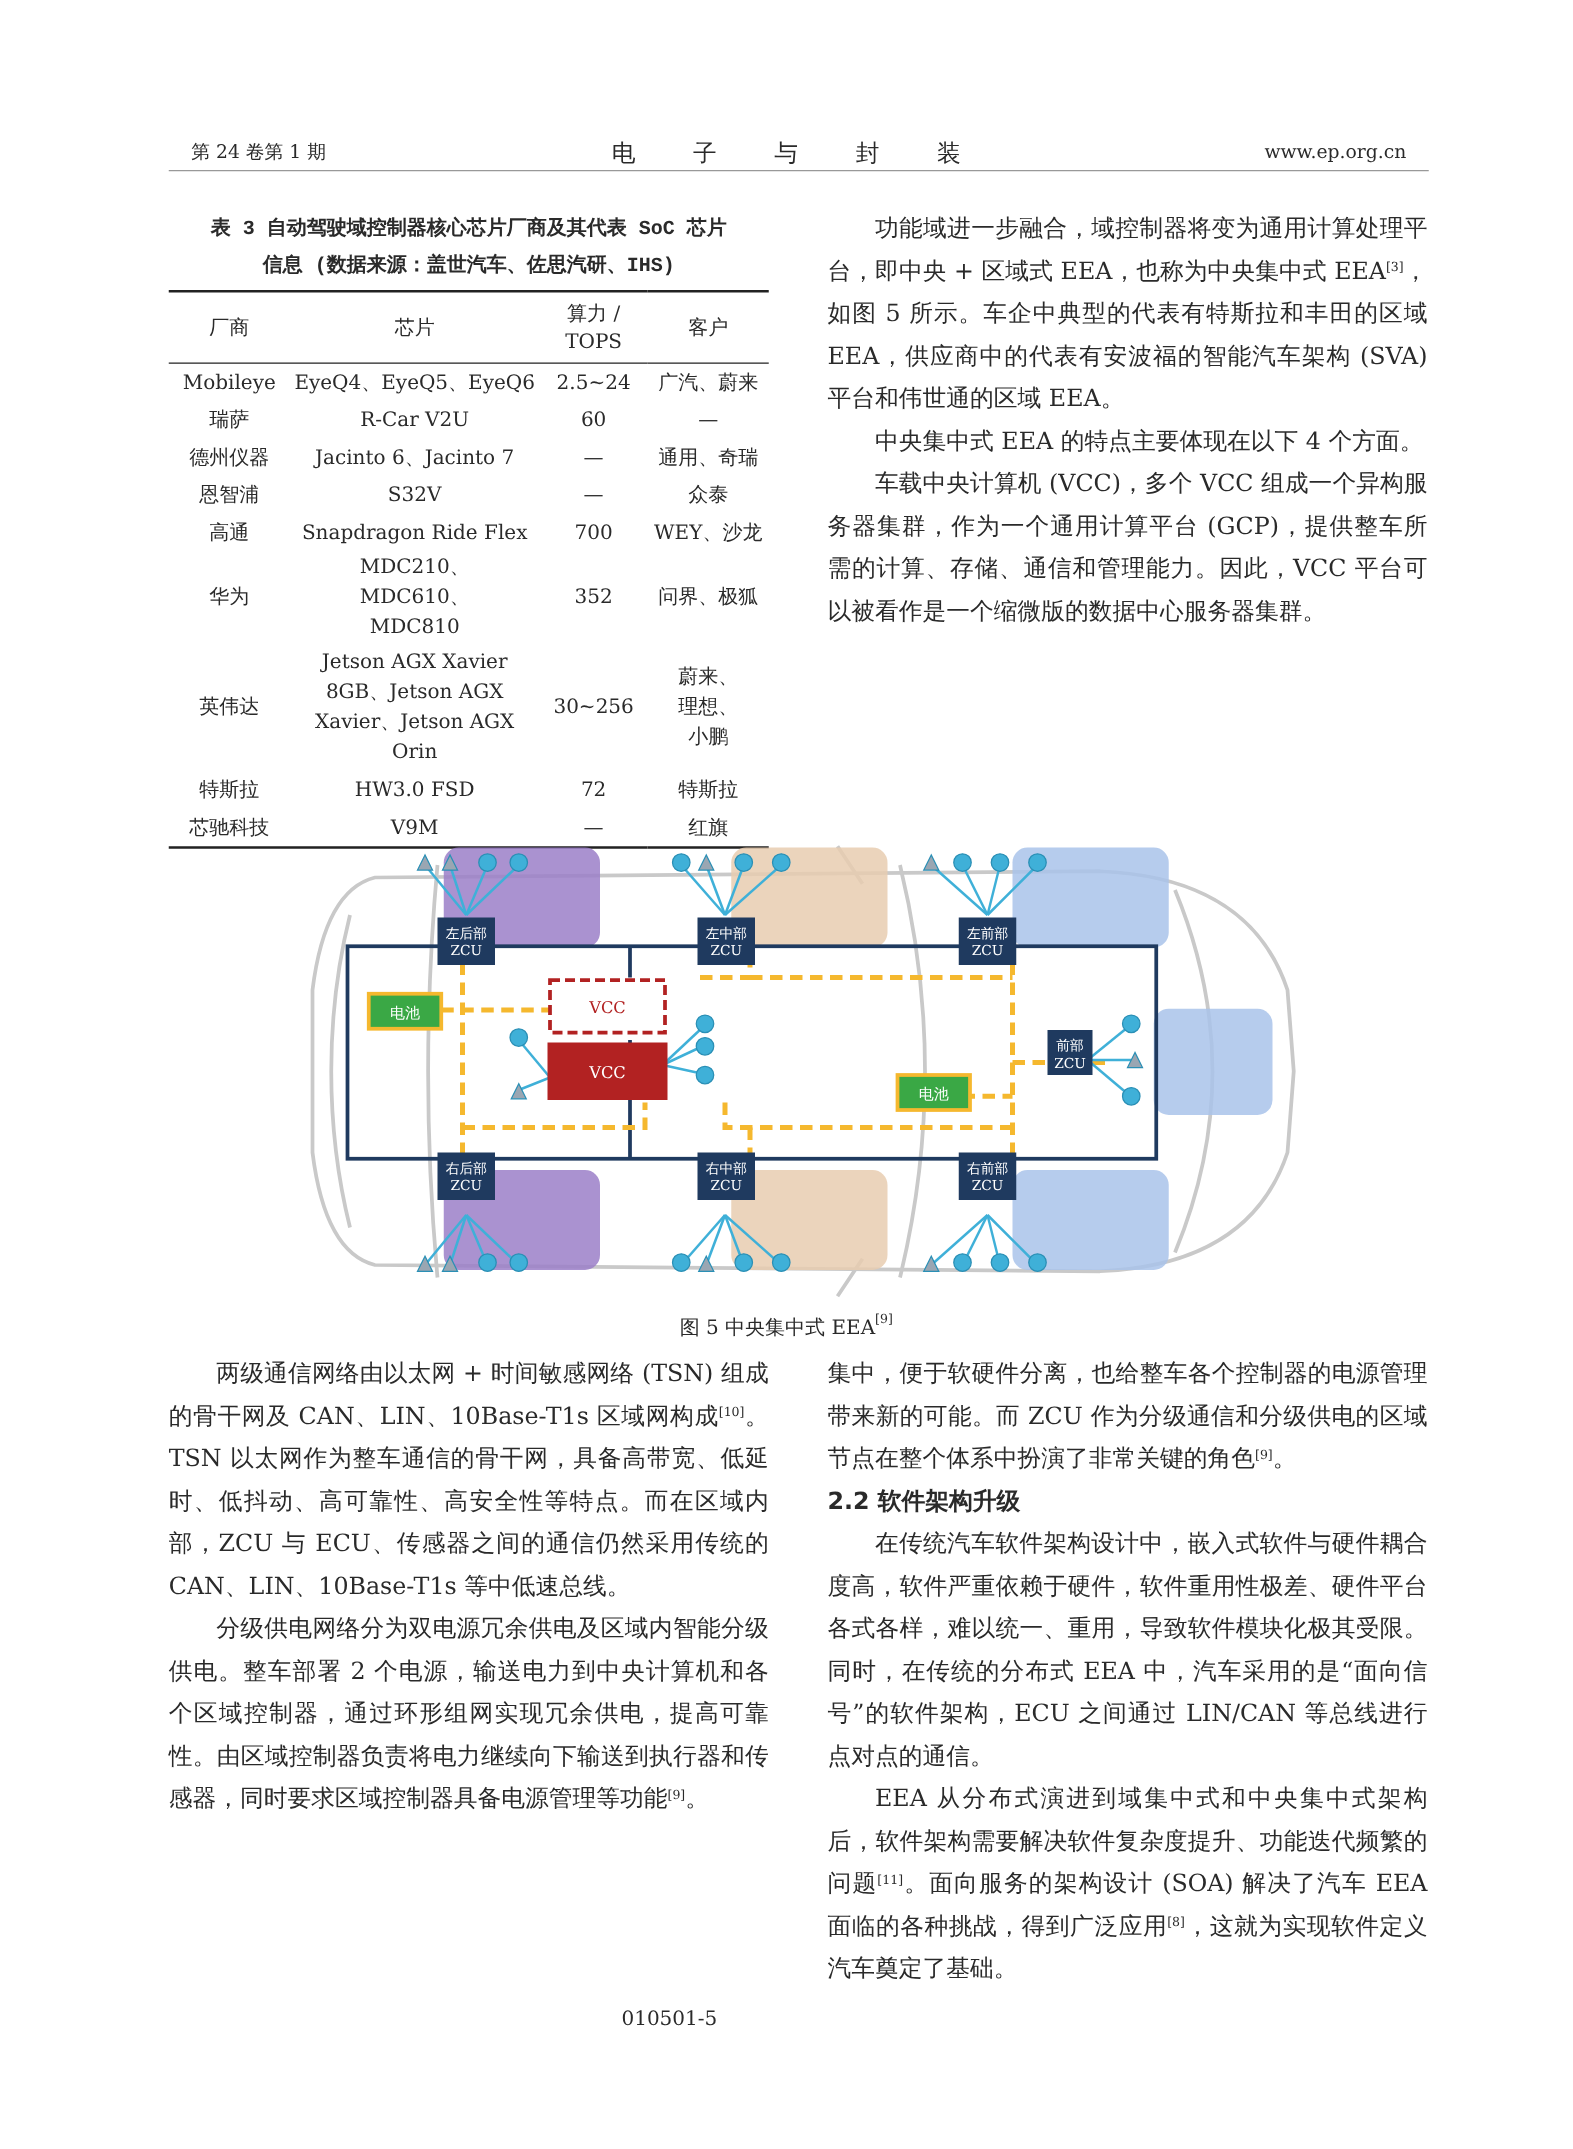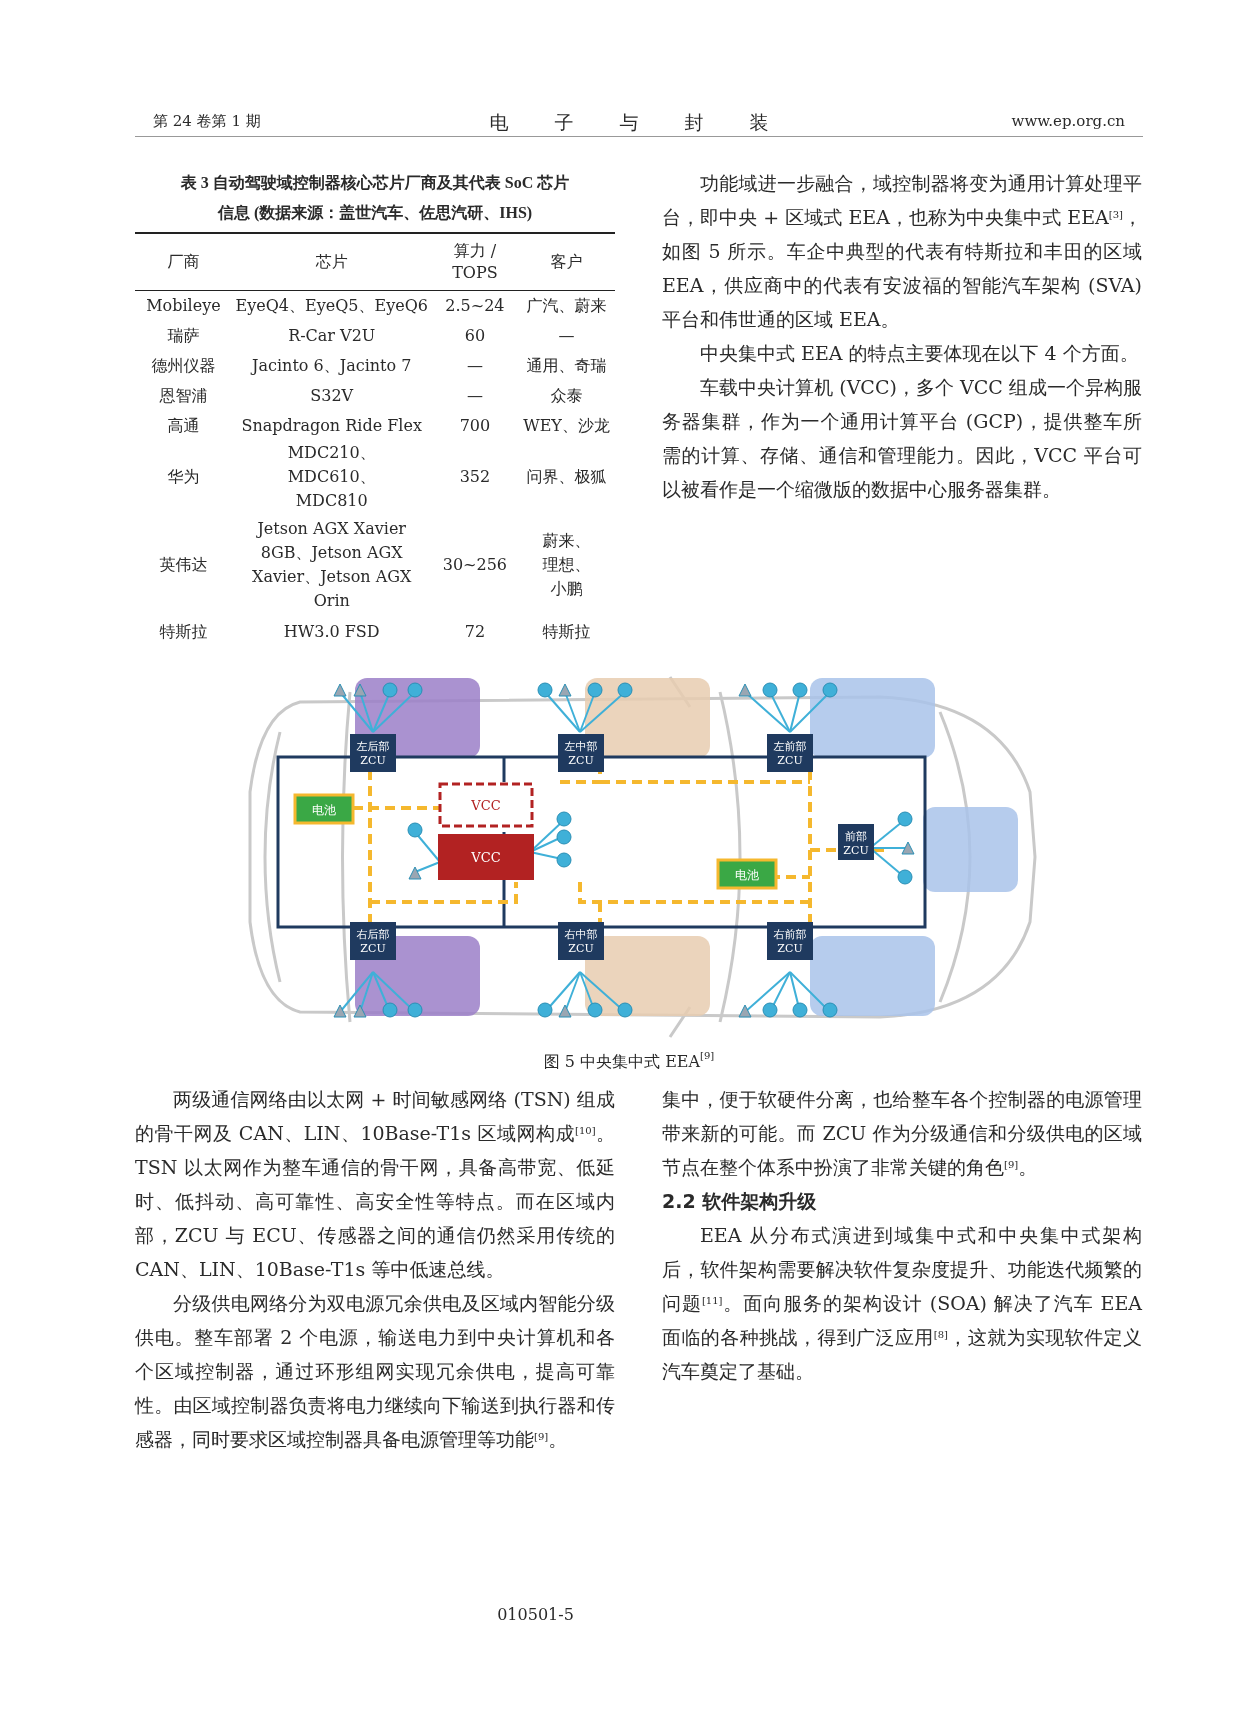--- a/index.html
+++ b/index.html
@@ -4,21 +4,21 @@
 <style>
   html, body { margin:0; padding:0; background:#ffffff; }
   body { width:1258px; height:1719px; position:relative; overflow:hidden;
          font-family: "DejaVu Serif", "Liberation Serif", serif; color:#2a2a2a; }
   .abs { position:absolute; }
   .header { left:135px; top:112px; width:1008px; height:24px; border-bottom:1px solid #999; font-size:15px; }
   .header .l { position:absolute; left:18px; top:0; }
   .header .c { position:absolute; left:0; right:0; text-align:center; top:-2px; font-size:19px; letter-spacing:20px; }
   .header .r { position:absolute; right:18px; top:0; }
 
-  .tcap { left:135px; top:168px; width:480px; text-align:center; font-family:Liberation Serif, serif; font-weight:bold; font-size:16px; line-height:30px; }
+  .tcap { left:135px; top:168px; width:480px; text-align:center; font-family:Liberation Mono, monospace; font-weight:bold; font-size:16px; line-height:30px; }
   table.t { position:absolute; left:135px; top:232px; width:480px; border-collapse:collapse; font-size:16px; }
   table.t th { font-weight:normal; padding:6px 2px; border-top:2px solid #222; border-bottom:1px solid #222; line-height:22px; }
   table.t td { text-align:center; padding:3px 2px; line-height:24px; vertical-align:middle; }
   table.t tr.last td { border-bottom:2px solid #222; }
 
   .col { position:absolute; font-size:19px; line-height:34px; text-align:justify; }
   .col p { margin:0; text-indent:2em; }
   .col p.noindent { text-indent:0; }
   .sec { font-family:"DejaVu Sans", sans-serif; font-weight:bold; text-indent:0 !important; }
   sup { font-size:10px; vertical-align:top; position:relative; top:-2px; }
@@ -91,20 +91,26 @@
       <td>英伟达</td>
       <td style="padding:4px 14px">Jetson AGX Xavier 8GB、Jetson AGX Xavier、Jetson AGX Orin</td>
       <td>30~256</td>
       <td style="padding:0 18px">蔚来、理想、小鹏</td>
     </tr>
     <tr>
       <td>特斯拉</td>
       <td>HW3.0 FSD</td>
       <td>72</td>
       <td>特斯拉</td>
+    </tr>
+    <tr class="last">
+      <td>芯驰科技</td>
+      <td>V9M</td>
+      <td>—</td>
+      <td>红旗</td>
     </tr>
   </tbody>
 </table>
 
 <div class="col" style="left:662px; top:166px; width:480px;">
   <p><span>功能域进一步融合，域控制器将变为通用计算处理平台，即中央 + 区域式 EEA，也称为中央集中式 EEA</span><sup>[3]</sup><span>，如图 5 所示。车企中典型的代表有特斯拉和丰田的区域 EEA，供应商中的代表有安波福的智能汽车架构 (SVA) 平台和伟世通的区域 EEA。</span></p>
   <p>中央集中式 EEA 的特点主要体现在以下 4 个方面。</p>
   <p>车载中央计算机 (VCC)，多个 VCC 组成一个异构服务器集群，作为一个通用计算平台 (GCP)，提供整车所需的计算、存储、通信和管理能力。因此，VCC 平台可以被看作是一个缩微版的数据中心服务器集群。</p>
 </div>
 
@@ -256,16 +262,17 @@
 <div class="abs figcap"><span>图 5   中央集中式 EEA</span><sup>[9]</sup></div>
 
 <div class="col" style="left:135px; top:1082px; width:480px;">
   <p><span>两级通信网络由以太网 + 时间敏感网络 (TSN) 组成的骨干网及 CAN、LIN、10Base-T1s 区域网构成</span><sup>[10]</sup><span>。TSN 以太网作为整车通信的骨干网，具备高带宽、低延时、低抖动、高可靠性、高安全性等特点。而在区域内部，ZCU 与 ECU、传感器之间的通信仍然采用传统的 CAN、LIN、10Base-T1s 等中低速总线。</span></p>
   <p><span>分级供电网络分为双电源冗余供电及区域内智能分级供电。整车部署 2 个电源，输送电力到中央计算机和各个区域控制器，通过环形组网实现冗余供电，提高可靠性。由区域控制器负责将电力继续向下输送到执行器和传感器，同时要求区域控制器具备电源管理等功能</span><sup>[9]</sup><span>。</span></p>
 </div>
 
 <div class="col" style="left:662px; top:1082px; width:480px;">
   <p class="noindent"><span>集中，便于软硬件分离，也给整车各个控制器的电源管理带来新的可能。而 ZCU 作为分级通信和分级供电的区域节点在整个体系中扮演了非常关键的角色</span><sup>[9]</sup><span>。</span></p>
   <p class="sec">2.2   软件架构升级</p>
+  <p>在传统汽车软件架构设计中，嵌入式软件与硬件耦合度高，软件严重依赖于硬件，软件重用性极差、硬件平台各式各样，难以统一、重用，导致软件模块化极其受限。同时，在传统的分布式 EEA 中，汽车采用的是“面向信号”的软件架构，ECU 之间通过 LIN/CAN 等总线进行点对点的通信。</p>
   <p><span>EEA 从分布式演进到域集中式和中央集中式架构后，软件架构需要解决软件复杂度提升、功能迭代频繁的问题</span><sup>[11]</sup><span>。面向服务的架构设计 (SOA) 解决了汽车 EEA 面临的各种挑战，得到广泛应用</span><sup>[8]</sup><span>，这就为实现软件定义汽车奠定了基础。</span></p>
 </div>
 
 <div class="abs pageno">010501-5</div>
 
 </body></html>

